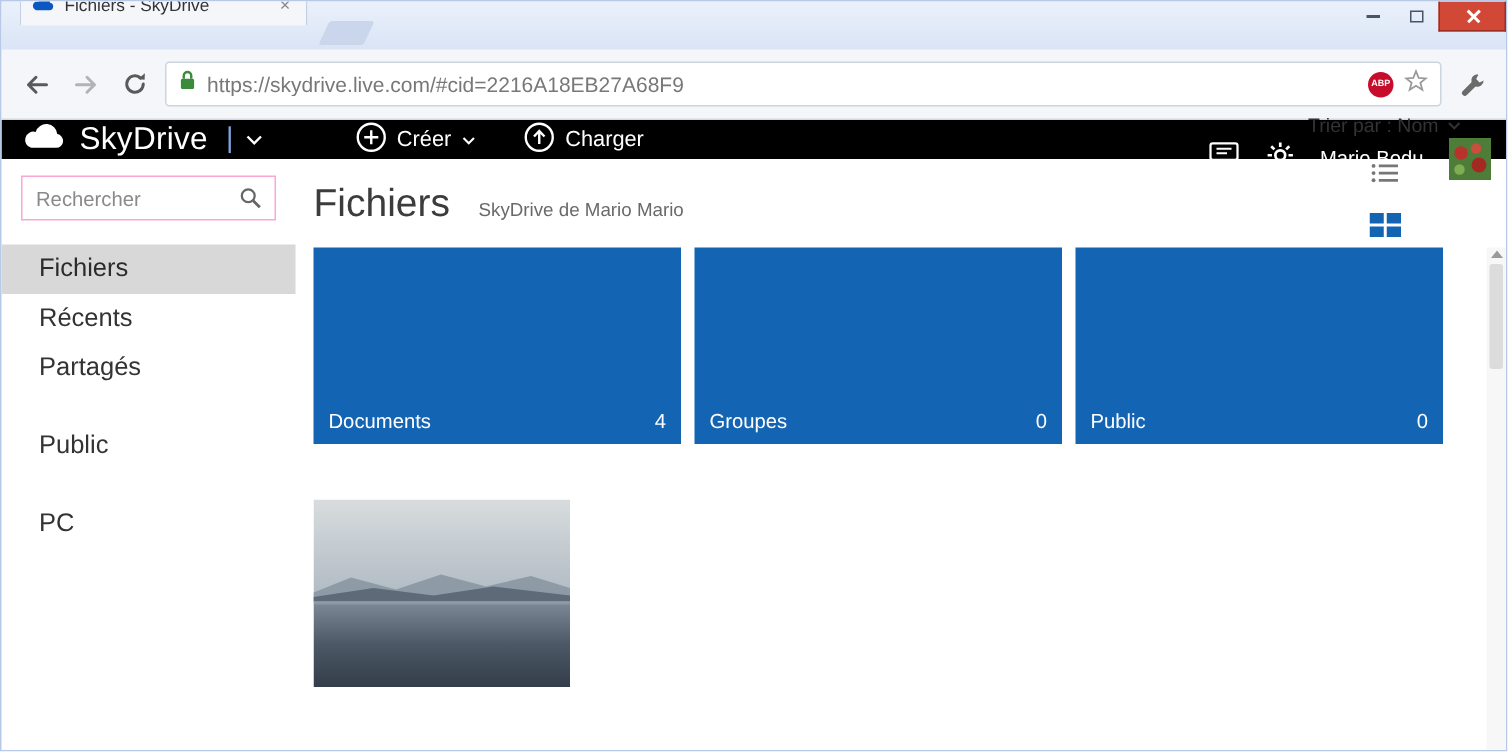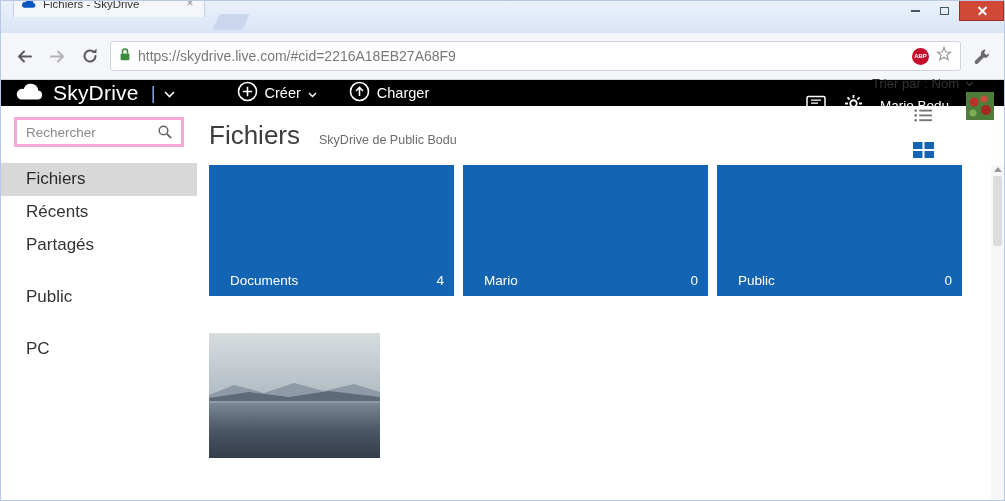--- a/index.html
+++ b/index.html
@@ -40,39 +40,39 @@
   .hdr-btn.create { margin-left:62px; }
   .hdr-btn.upload { margin-left:32px; }
   .hdr-right { margin-left:auto; display:flex; align-items:center; gap:17px;margin-top:25px; }
   .user-name { font-size:13.5px; cursor:pointer; }
   .avatar { width:28px; height:28px; overflow:hidden; cursor:pointer; }
   .chev { display:inline-block; }
 
   
   .body { flex:1; display:flex; min-height:0; }
   .sidebar { width:196px; flex:0 0 auto; padding-top:11px; }
-  .search-box { margin:0 13px 16px 13px; height:30px; border:3px solid #f9a8d4; background:#fff; display:flex; align-items:center; padding:0 6px 0 9px; }
+  .search-box { margin:0 13px 16px 13px; height:30px; border:1px solid #f9a8d4; background:#fff; display:flex; align-items:center; padding:0 6px 0 9px; }
   .search-box input { flex:1; border:none; outline:none; font-size:13.5px; color:#444; font-family:inherit; min-width:0; }
   .search-box input::placeholder { color:#8a8a8a; }
   .search-go { width:20px; height:20px; display:flex; align-items:center; justify-content:center; cursor:pointer; }
   .nav-item { padding:6px 10px 7px 25px; font-size:17px; color:#333; cursor:pointer; }
   .nav-item.selected { background:#d8d8d8; color:#2b2b2b; }
   .nav-item.spaced { margin-top:19px; }
 
   .content { flex:1; position:relative; padding-left:12px; min-width:0; }
   .content-header { height:59px; display:flex; align-items:center; }
   .page-title { font-size:26px; font-weight:300; color:#3c3c3c; }
   .page-subtitle { margin-left:19px; margin-top:9px; font-size:12.5px; color:#6a6a6a; }
   .header-controls { margin-left:auto; margin-right:30px; display:flex; align-items:center; gap:15px;flex-direction:column; }
   .sort-ctrl { display:flex; align-items:center; gap:6px; font-size:13px; color:#333; cursor:pointer; }
   .view-btn { display:flex; align-items:center; justify-content:center; cursor:pointer; padding:2px; }
 
   .tiles { display:flex; gap:9px; }
   .tile { width:245px; height:131px; background:#1464b4; position:relative; cursor:pointer; }
-  .tile-name { position:absolute; left:21px; bottom:8px; color:#fff; font-size:13.5px; }
+  .tile-name { position:absolute; left:10px; bottom:8px; color:#fff; font-size:13.5px; }
   .tile-count { position:absolute; right:10px; bottom:8px; color:#fff; font-size:13.5px; }
 
   .photo { margin-top:37px; width:171px; height:125px; cursor:pointer; display:block; }
 
   .scrollbar { position:absolute; right:0; top:59px; bottom:0; width:13px; background:#f7f7f7; display:flex; flex-direction:column; align-items:center; cursor:pointer; }
   .scroll-arrow { margin-top:2px; width:0; height:0; border-left:4px solid transparent; border-right:4px solid transparent; border-bottom:5px solid #9a9a9a; }
   .scroll-thumb { margin-top:4px; width:9px; height:70px; background:#dcdcdc; border-radius:2px; }
 </style>
 </head>
 <body>
@@ -225,21 +225,21 @@
       <div class="nav-item selected">Fichiers</div>
       <div class="nav-item">Récents</div>
       <div class="nav-item">Partagés</div>
       <div class="nav-item spaced">Public</div>
       <div class="nav-item spaced">PC</div>
     </div>
 
     <div class="content">
       <div class="content-header">
         <span class="page-title">Fichiers</span>
-        <span class="page-subtitle">SkyDrive de Public Bodu</span>
+        <span class="page-subtitle">SkyDrive de Mario Mario</span>
         <div class="header-controls">
           <span class="sort-ctrl">
             <span>Trier par : Nom</span>
             <svg width="9" height="6" viewBox="0 0 9 6">
                 <polyline points="1,1 4.5,4.5 8,1" stroke="#333" stroke-width="1.3" fill="none"></polyline>
               </svg>
           </span>
           <span class="view-btn">
             <svg width="19" height="15" viewBox="0 0 19 15">
                 <g fill="#777">
@@ -272,21 +272,21 @@
           </span>
         </div>
       </div>
 
       <div class="tiles">
         <div class="tile">
           <span class="tile-name">Documents</span>
           <span class="tile-count">4</span>
         </div>
         <div class="tile">
-          <span class="tile-name">Mario</span>
+          <span class="tile-name">Groupes</span>
           <span class="tile-count">0</span>
         </div>
         <div class="tile">
           <span class="tile-name">Public</span>
           <span class="tile-count">0</span>
         </div>
       </div>
 
       <div class="photo">
         <svg width="171" height="125" viewBox="0 0 171 125">

